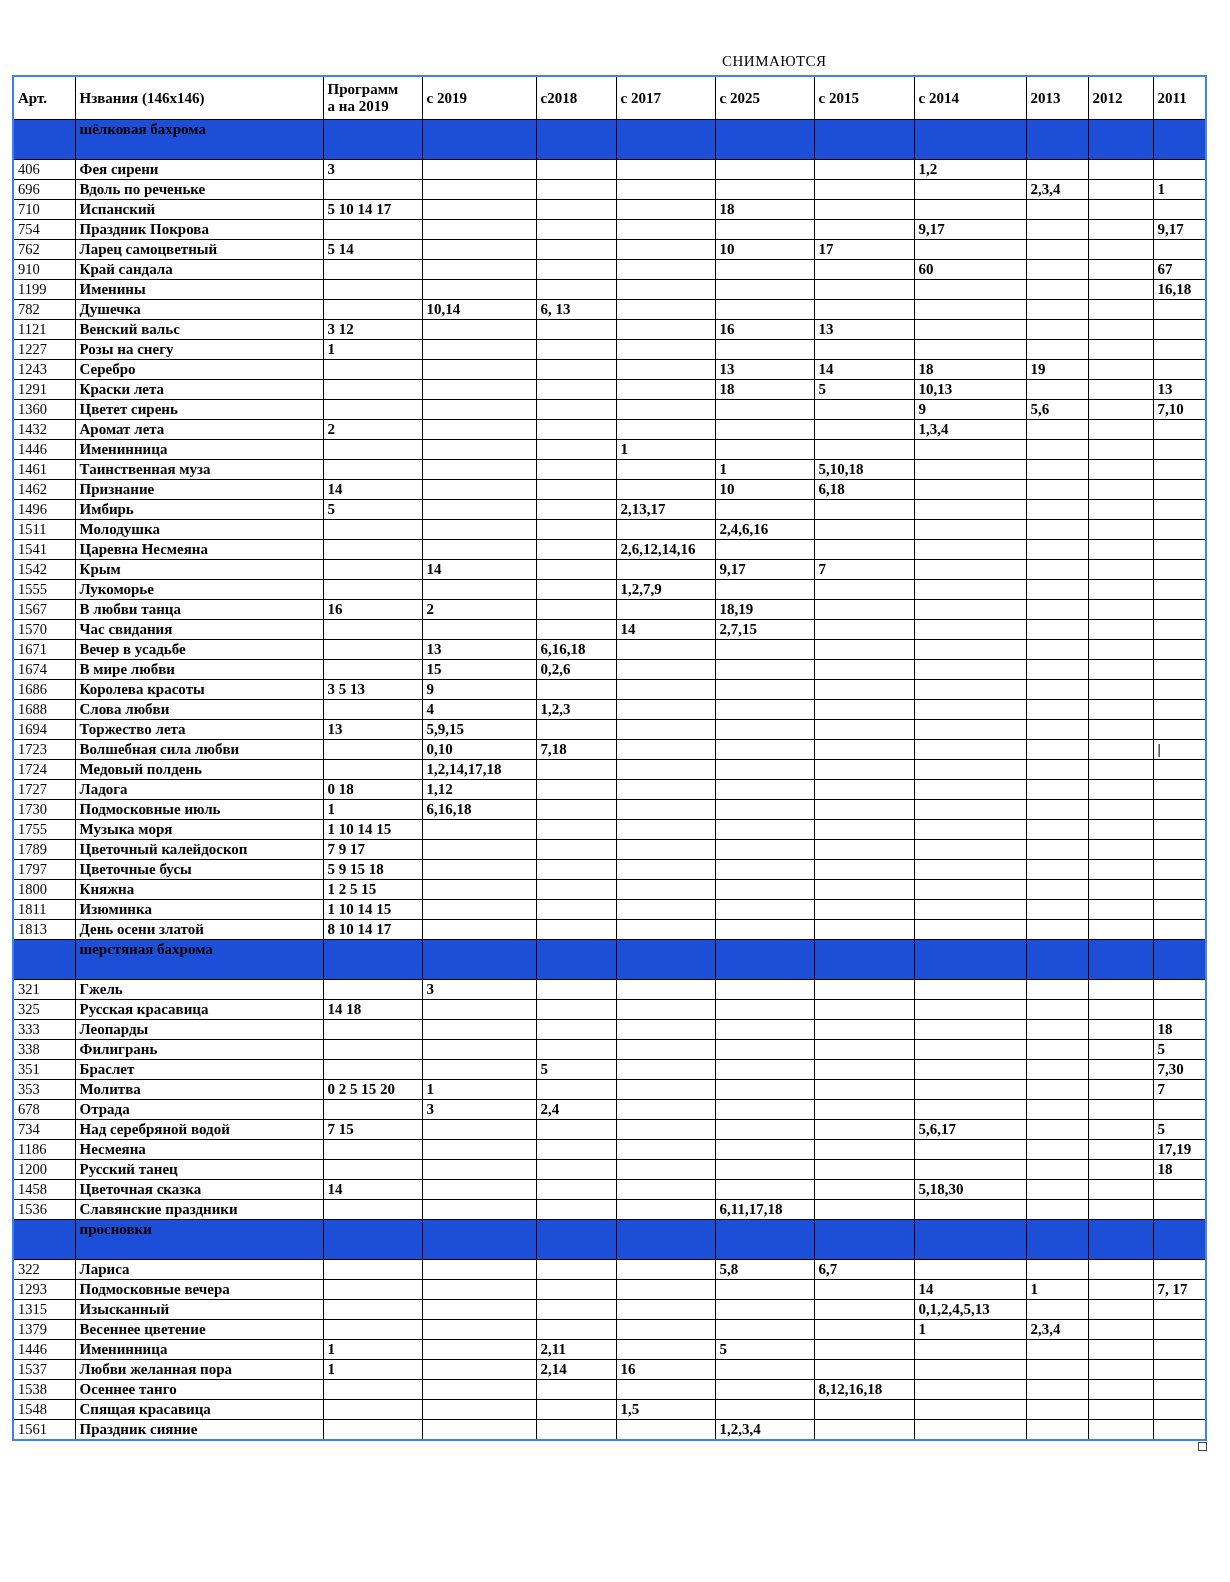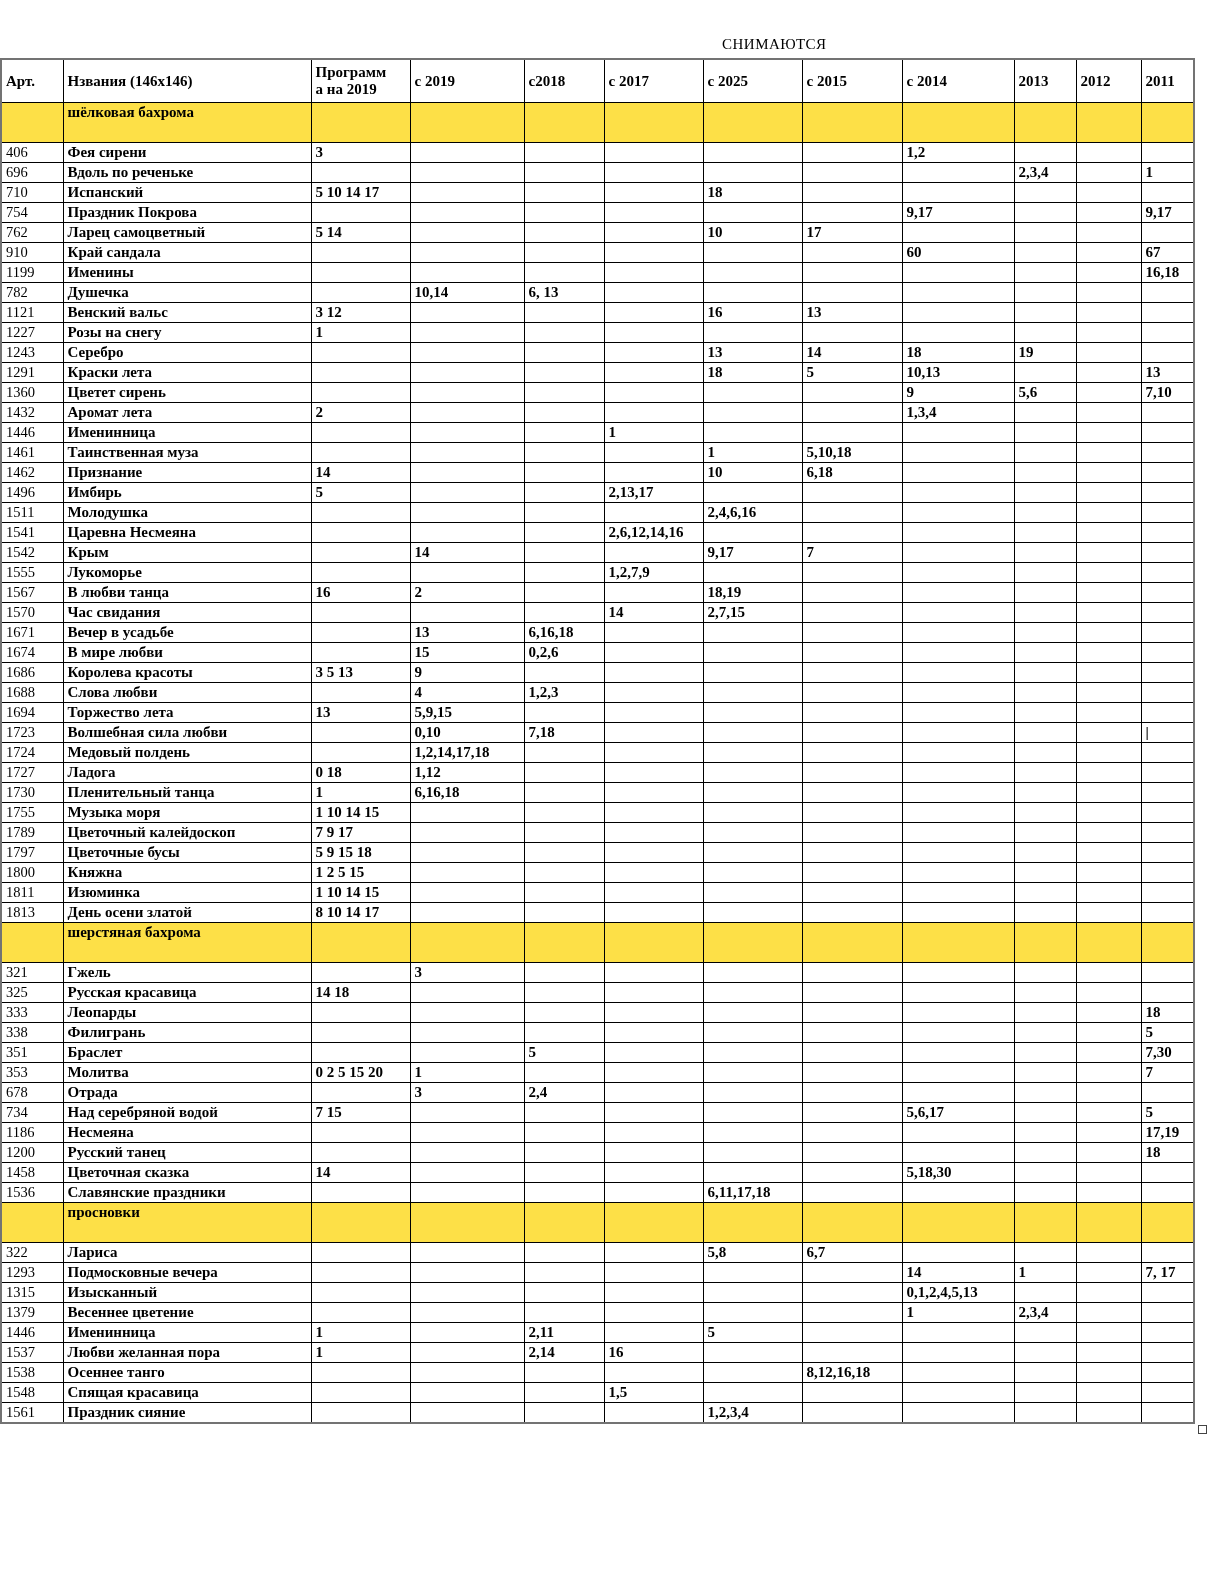--- a/index.html
+++ b/index.html
@@ -3,29 +3,30 @@
 <meta charset="utf-8">
 <style>
   html,body { margin:0; padding:0; background:#ffffff; }
   body {
     width:1230px; height:1582px;
     font-family:"Liberation Serif", serif;
     color:#000;
     overflow:hidden;
   }
   .doc-title {
-    margin:36px 0 5px 722px;
+    margin:53px 0 5px 722px;
     font-size:15px;
     letter-spacing:0.5px;
   }
   table.main {
     border-collapse:collapse;
     table-layout:fixed;
     width:1193px;
-    border:2px solid #737373;
+    margin-left:12px;
+    border:2px solid #3b82f6;
   }
   table.main th, table.main td {
     border:1px solid #000;
     padding:0 4px;
     overflow:hidden;
     vertical-align:middle;
   }
   thead th {
     font-weight:bold;
     text-align:left;
@@ -39,21 +40,21 @@
   tbody td {
     font-size:15px;
     font-weight:bold;
     height:19px;
     line-height:1.0;
     white-space:nowrap;
   }
   td.art { font-weight:normal; padding-left:7px; font-size:14.5px; }
   td.name { padding-left:8px; }
   tr.section-row td {
-    background:#fde047;
+    background:#1d4ed8;
     height:37px;
     vertical-align:top;
     padding-top:2px;
     font-size:15px;
     font-weight:bold;
   }
   .anchor-square {
     width:7px; height:7px;
     border:1px solid #444;
     margin:1px 0 0 1198px;
@@ -555,21 +556,21 @@
           <td class="num"></td>
           <td class="num"></td>
           <td class="num"></td>
           <td class="num"></td>
           <td class="num"></td>
           <td class="num"></td>
           <td class="num"></td>
         </tr>
         <tr>
           <td class="art">1730</td>
-          <td class="name">Пленительный танца</td>
+          <td class="name">Подмосковные июль</td>
           <td class="num">1</td>
           <td class="num">6,16,18</td>
           <td class="num"></td>
           <td class="num"></td>
           <td class="num"></td>
           <td class="num"></td>
           <td class="num"></td>
           <td class="num"></td>
           <td class="num"></td>
           <td class="num"></td>

